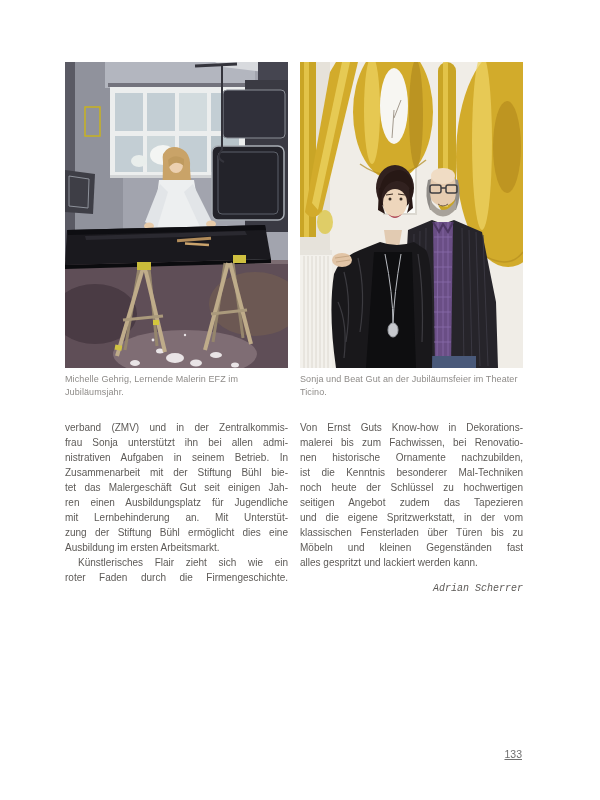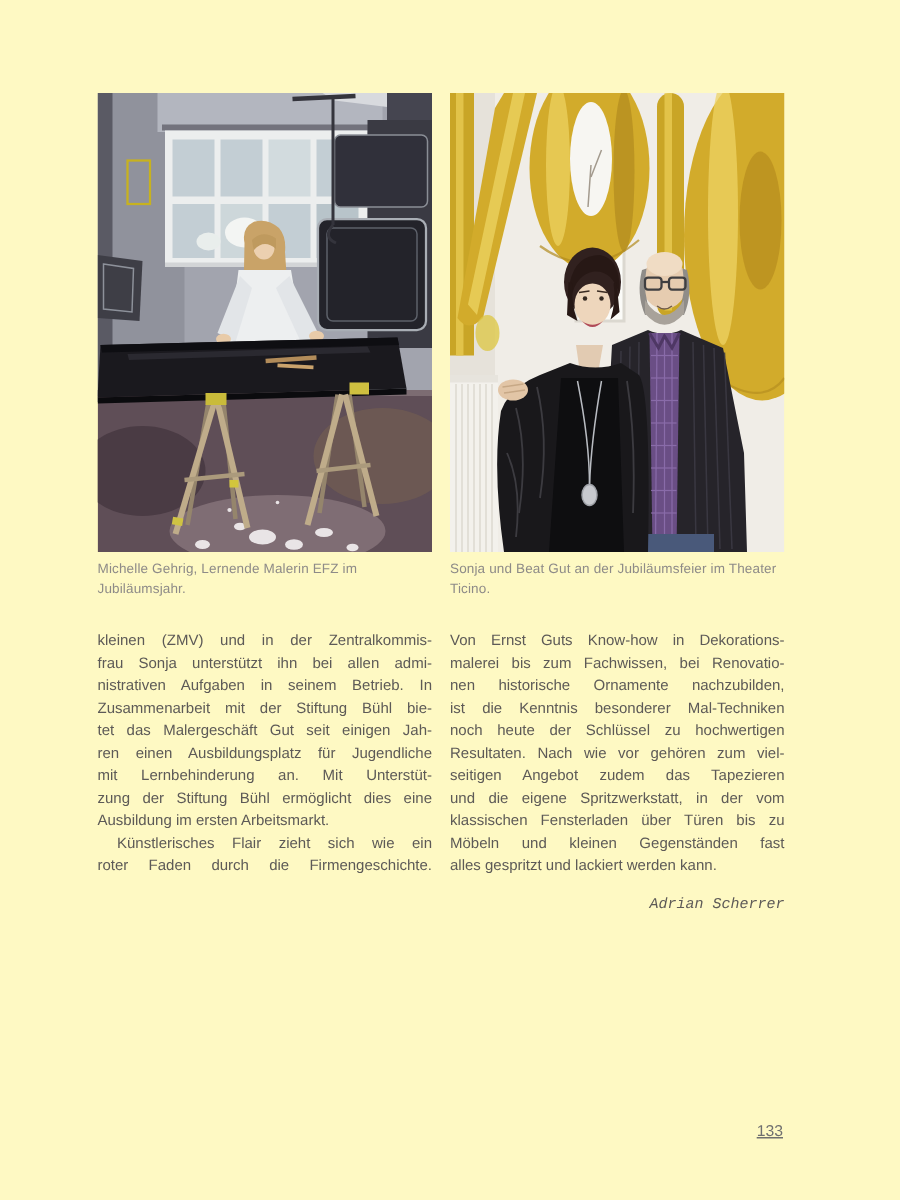--- a/index.html
+++ b/index.html
@@ -1,17 +1,17 @@
 <!DOCTYPE html>
 <html><head>
 <meta charset="utf-8">
 <style>
   html,body{margin:0;padding:0;background:#d8d8d8;}
   .page{
-    position:relative;width:600px;height:800px;background:#fef9c3;
+    position:relative;width:600px;height:800px;background:#ffffff;
     font-family:"Liberation Sans",sans-serif;overflow:hidden;margin:0 auto;
   }
   .figure{position:absolute;width:223px;height:306px;overflow:hidden;}
   .figure svg{display:block;width:100%;height:100%;}
   #figure-left{left:65px;top:62px;}
   #figure-right{left:300px;top:62px;}
   .caption{
     position:absolute;width:223px;font-size:9px;line-height:12.5px;
     color:#8e8b88;letter-spacing:0.1px;
   }
@@ -232,40 +232,39 @@
 
       <ellipse cx="42" cy="198" rx="10" ry="7" fill="#e2c5a6"></ellipse>
       <path d="M35,196 L49,194 M36,200 L50,198" stroke="#c7a886" stroke-width="1" fill="none"></path>
     </svg>
   </div>
 
   <div class="caption" id="caption-left">Michelle Gehrig, Lernende Malerin EFZ im Jubiläumsjahr.</div>
   <div class="caption" id="caption-right">Sonja und Beat Gut an der Jubiläumsfeier im Theater Ticino.</div>
 
   <div class="column" id="column-left">
-      <div class="line">kleinen (ZMV) und in der Zentralkommis-</div>
+      <div class="line">verband (ZMV) und in der Zentralkommis-</div>
       <div class="line">frau Sonja unterstützt ihn bei allen admi-</div>
       <div class="line">nistrativen Aufgaben in seinem Betrieb. In</div>
       <div class="line">Zusammenarbeit mit der Stiftung Bühl bie-</div>
       <div class="line">tet das Malergeschäft Gut seit einigen Jah-</div>
       <div class="line">ren einen Ausbildungsplatz für Jugendliche</div>
       <div class="line">mit Lernbehinderung an. Mit Unterstüt-</div>
       <div class="line">zung der Stiftung Bühl ermöglicht dies eine</div>
       <div class="line natural">Ausbildung im ersten Arbeitsmarkt.</div>
       <div class="line indent">Künstlerisches Flair zieht sich wie ein</div>
       <div class="line">roter Faden durch die Firmengeschichte.</div>
     </div>
   <div class="column" id="column-right">
     <div>
         <div class="line">Von Ernst Guts Know-how in Dekorations-</div>
         <div class="line">malerei bis zum Fachwissen, bei Renovatio-</div>
         <div class="line">nen historische Ornamente nachzubilden,</div>
         <div class="line">ist die Kenntnis besonderer Mal-Techniken</div>
         <div class="line">noch heute der Schlüssel zu hochwertigen</div>
-        <div class="line">Resultaten. Nach wie vor gehören zum viel-</div>
         <div class="line">seitigen Angebot zudem das Tapezieren</div>
         <div class="line">und die eigene Spritzwerkstatt, in der vom</div>
         <div class="line">klassischen Fensterladen über Türen bis zu</div>
         <div class="line">Möbeln und kleinen Gegenständen fast</div>
         <div class="line natural">alles gespritzt und lackiert werden kann.</div>
       </div>
     <div class="signature">Adrian Scherrer</div>
   </div>
 
   <div class="page-number">133</div>

